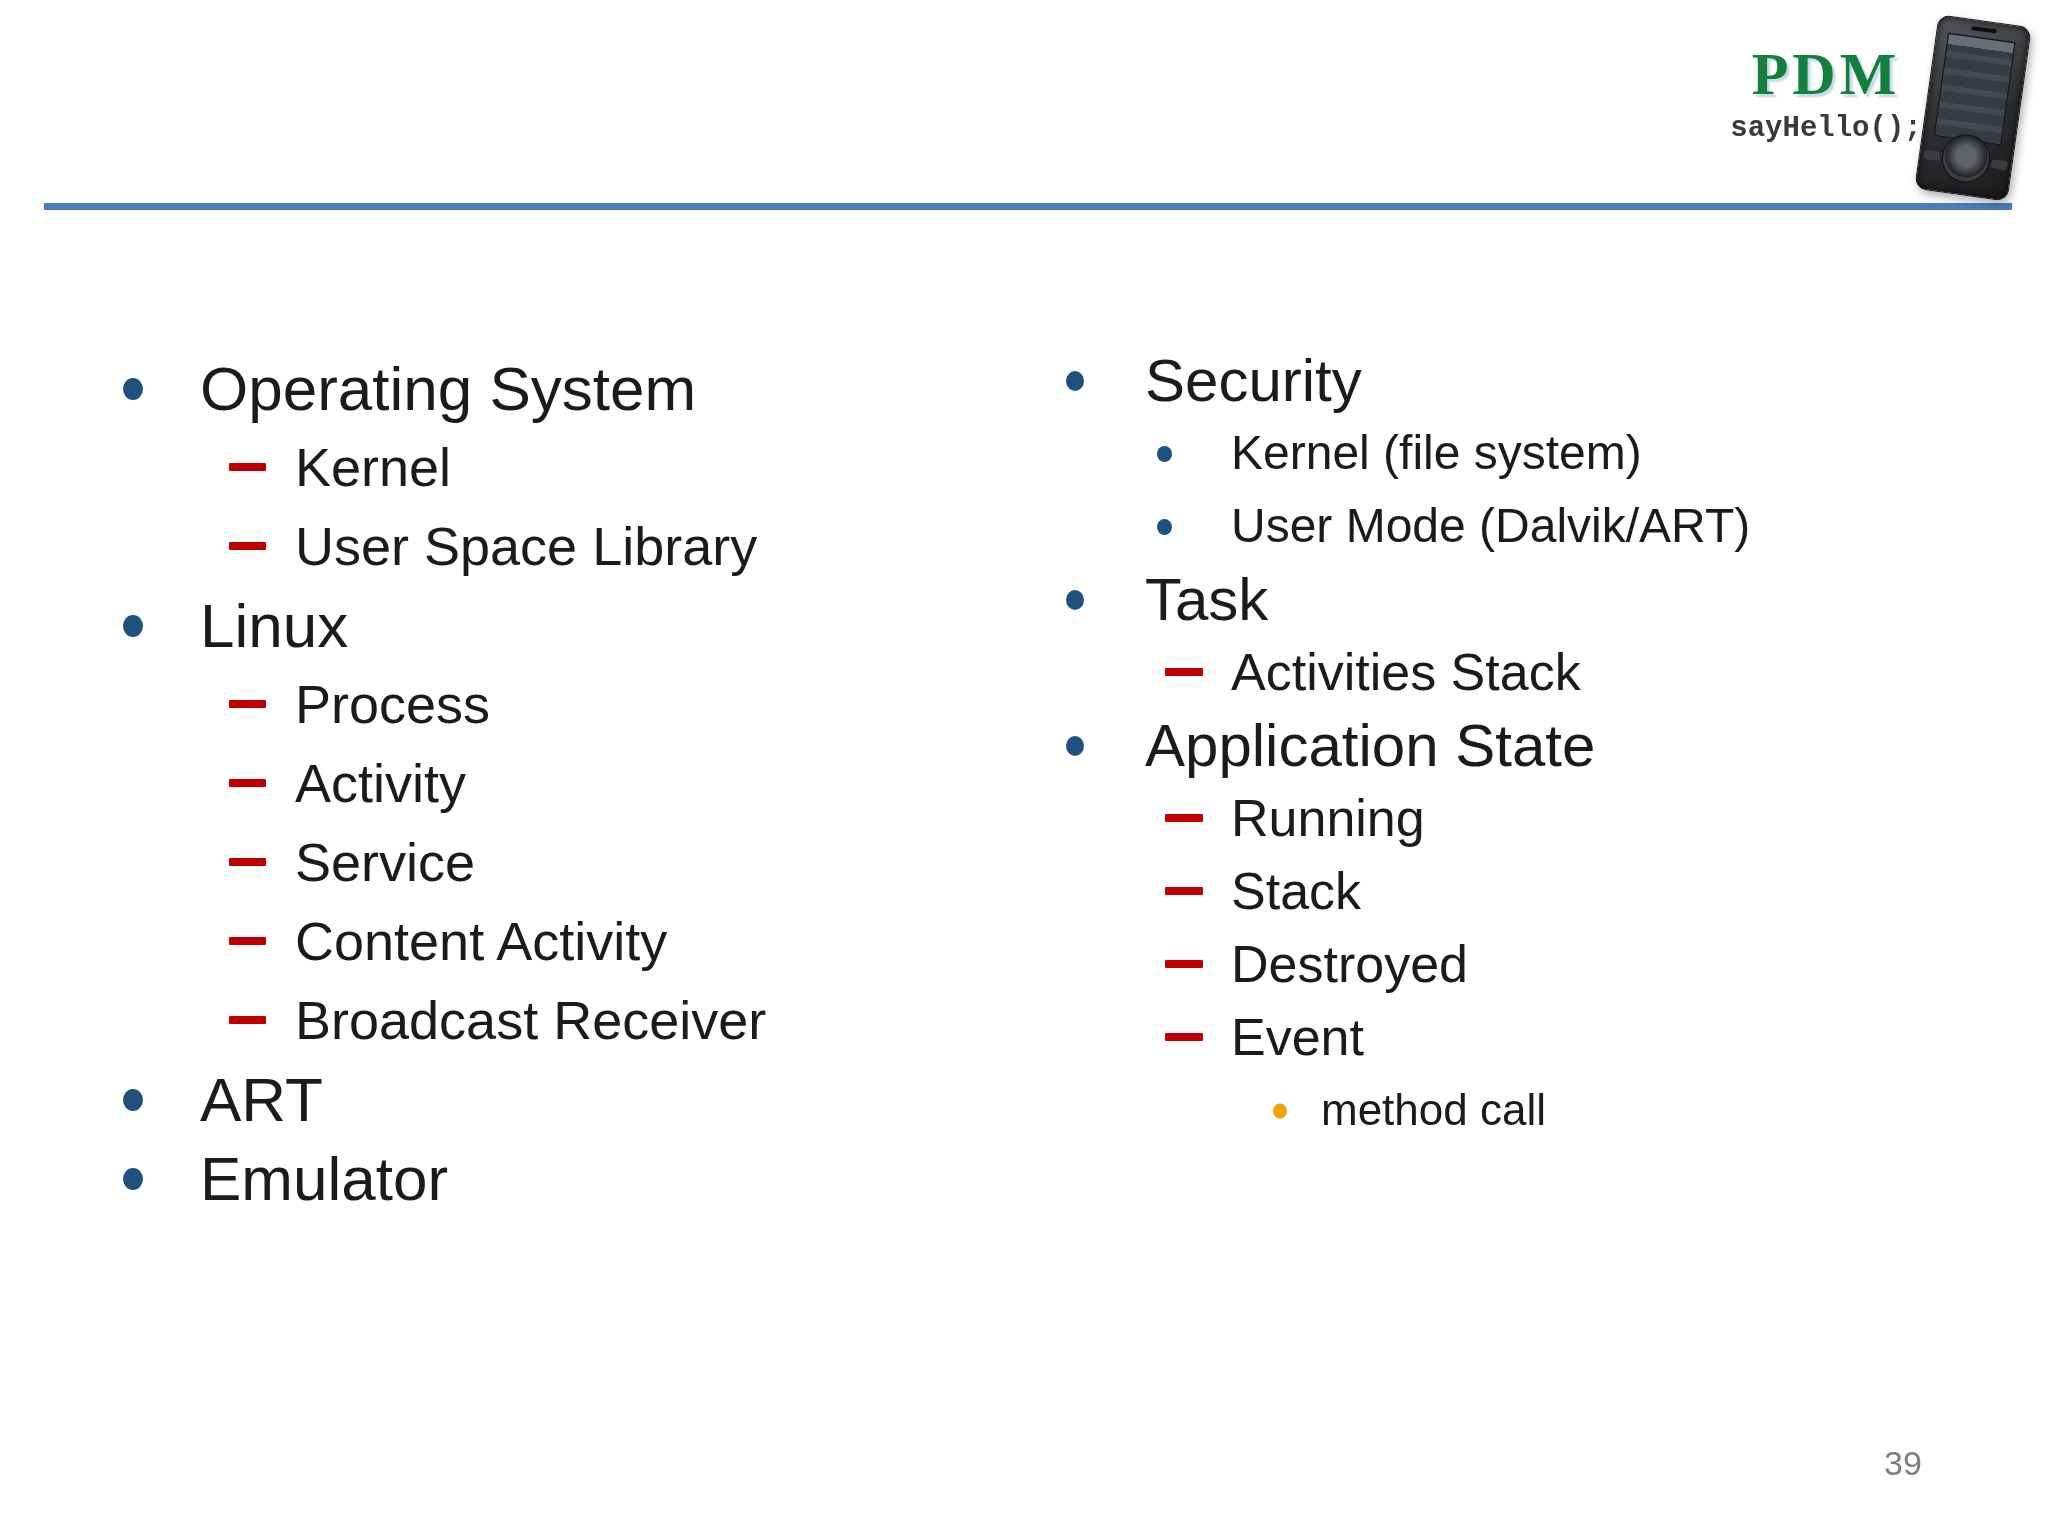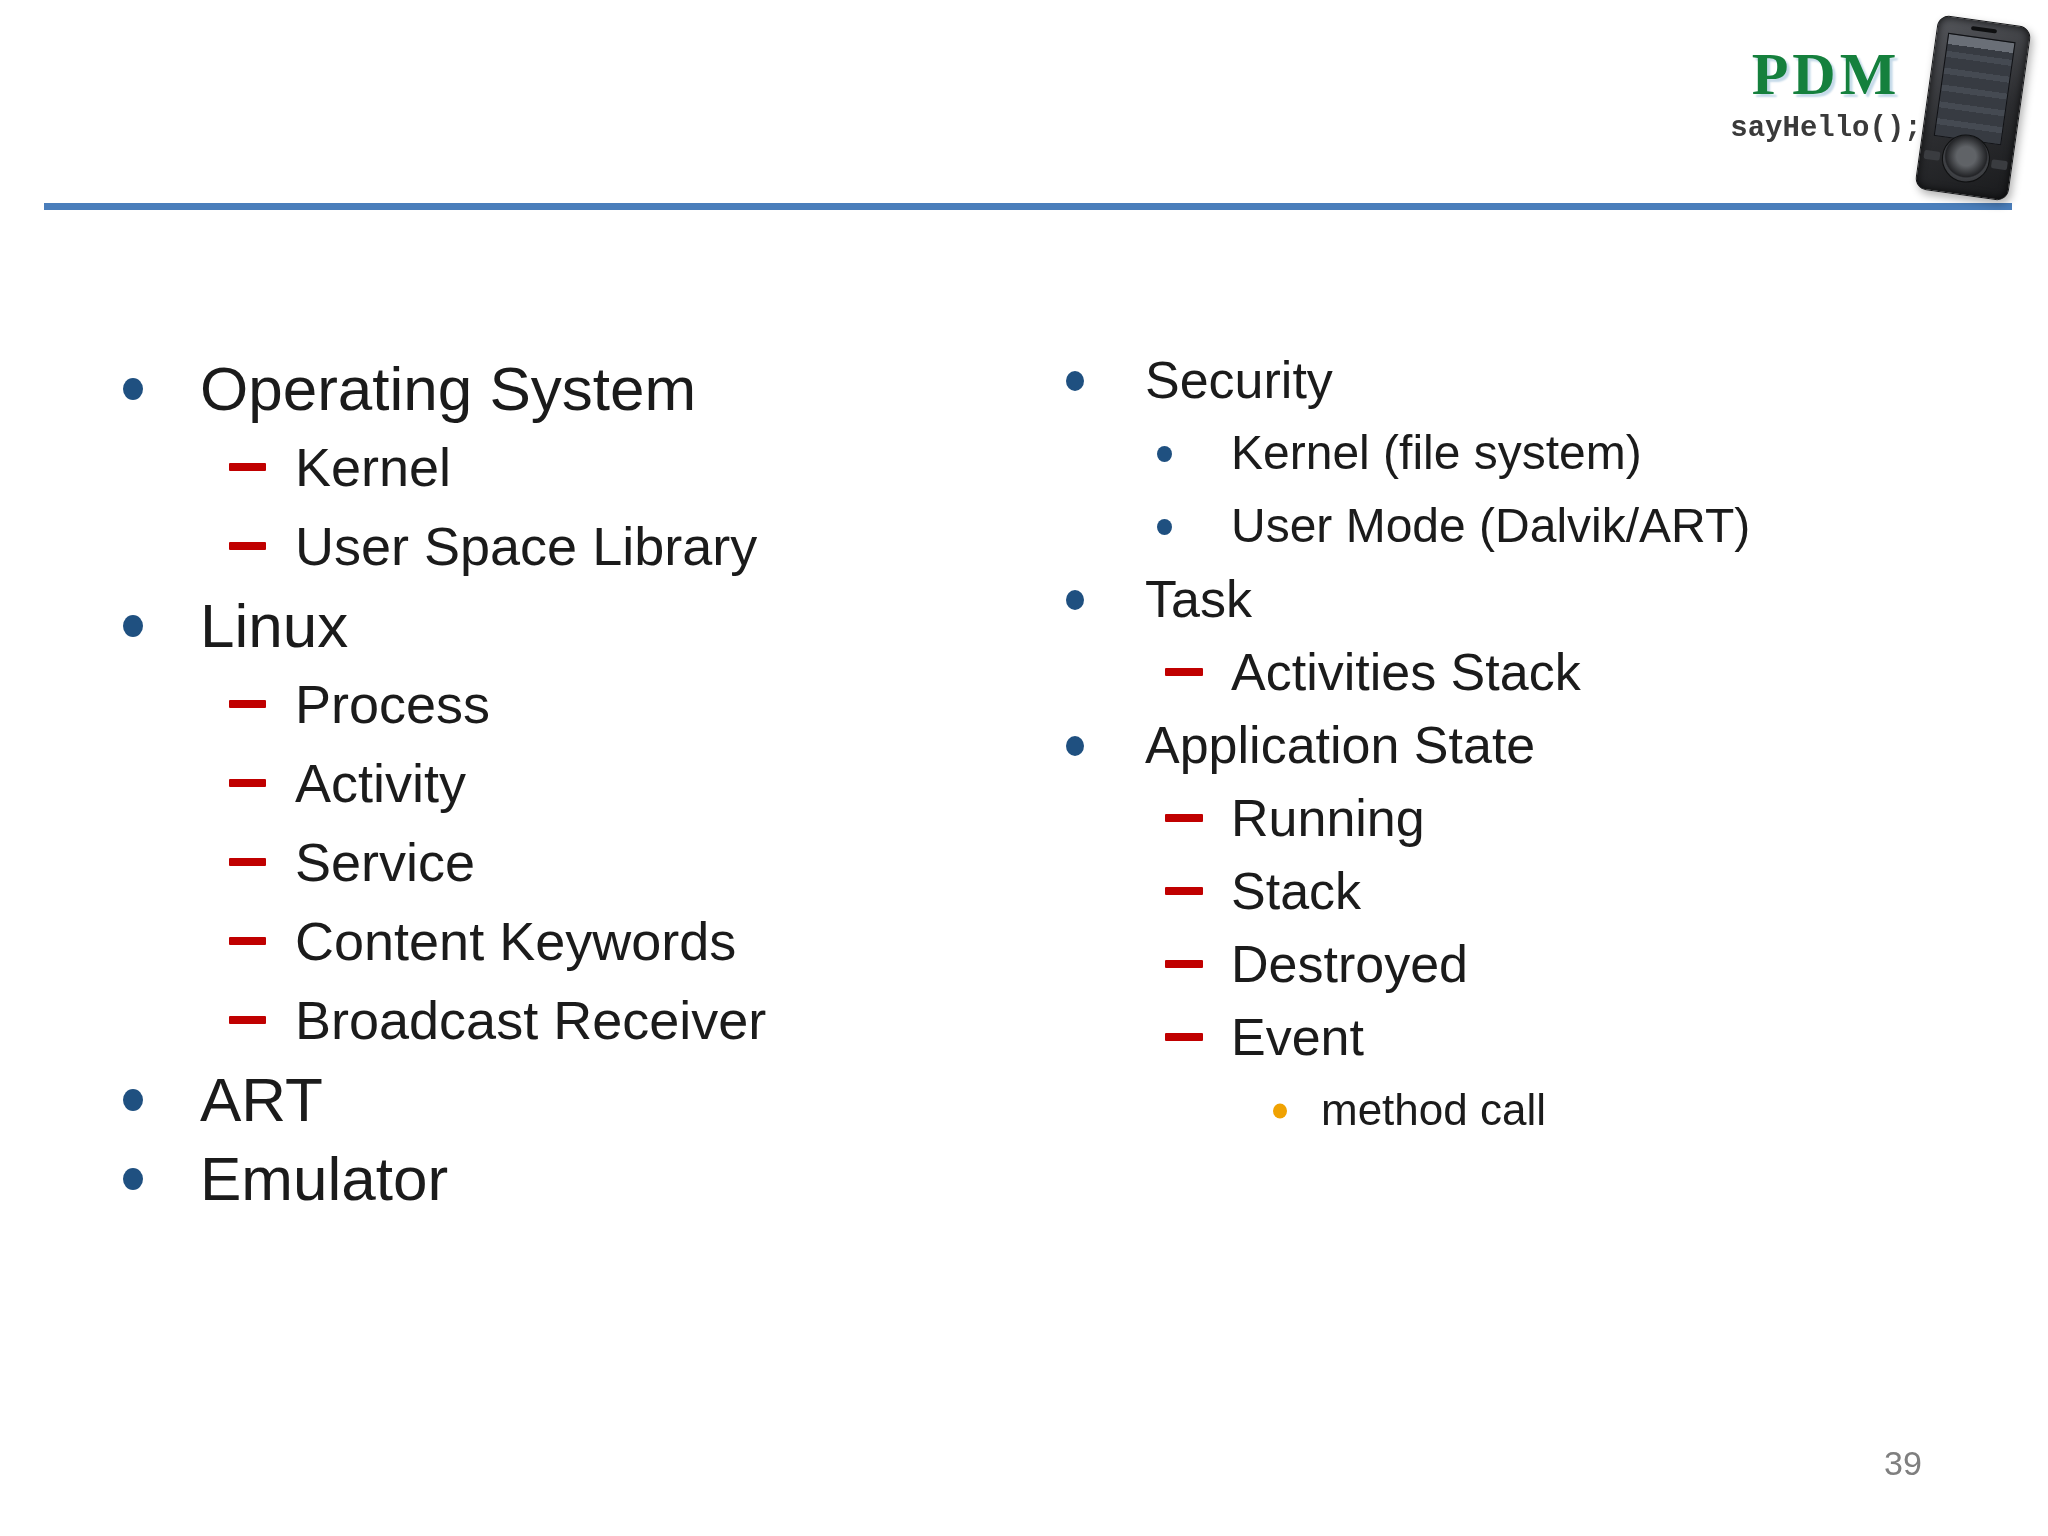--- a/index.html
+++ b/index.html
@@ -81,21 +81,21 @@
   .b-dash     { background:#c00000; border-radius:1px; top:calc(50% - 1px); }
   .b-dot-gold { background:#f0a202; border-radius:50%; }
 
   
   .list-left .lvl1 { padding-left:95px;  font-size:62px; }
   .list-left .lvl1 .bullet { left:18px;  width:20px; height:22px; }
   .list-left .lvl2 { padding-left:190px; font-size:54px; }
   .list-left .lvl2 .bullet { left:124px; width:37px; height:8px; }
 
   
-  .list-right .lvl1 { padding-left:100px; font-size:52px; }
+  .list-right .lvl1 { padding-left:100px; font-size:60px; }
   .list-right .lvl1 .bullet { left:21px; width:18px; height:20px; }
   .list-right .lvl2dot { padding-left:186px; font-size:48px; }
   .list-right .lvl2dot .bullet { left:112px; width:15px; height:16px; }
   .list-right .lvl2dash { padding-left:186px; font-size:52px; }
   .list-right .lvl2dash .bullet { left:120px; width:38px; height:8px; }
   .list-right .lvl3 { padding-left:276px; font-size:44px; }
   .list-right .lvl3 .bullet { left:228px; width:14px; height:15px; }
 
   
   .page-number {
@@ -147,21 +147,21 @@
     <div class="row lvl2">
       <span class="bullet b-dash"></span>
       <span class="label">Activity</span>
     </div>
     <div class="row lvl2">
       <span class="bullet b-dash"></span>
       <span class="label">Service</span>
     </div>
     <div class="row lvl2">
       <span class="bullet b-dash"></span>
-      <span class="label">Content Keywords</span>
+      <span class="label">Content Activity</span>
     </div>
     <div class="row lvl2">
       <span class="bullet b-dash"></span>
       <span class="label">Broadcast Receiver</span>
     </div>
     <div class="row lvl1">
       <span class="bullet b-dot"></span>
       <span class="label">ART</span>
     </div>
     <div class="row lvl1">

